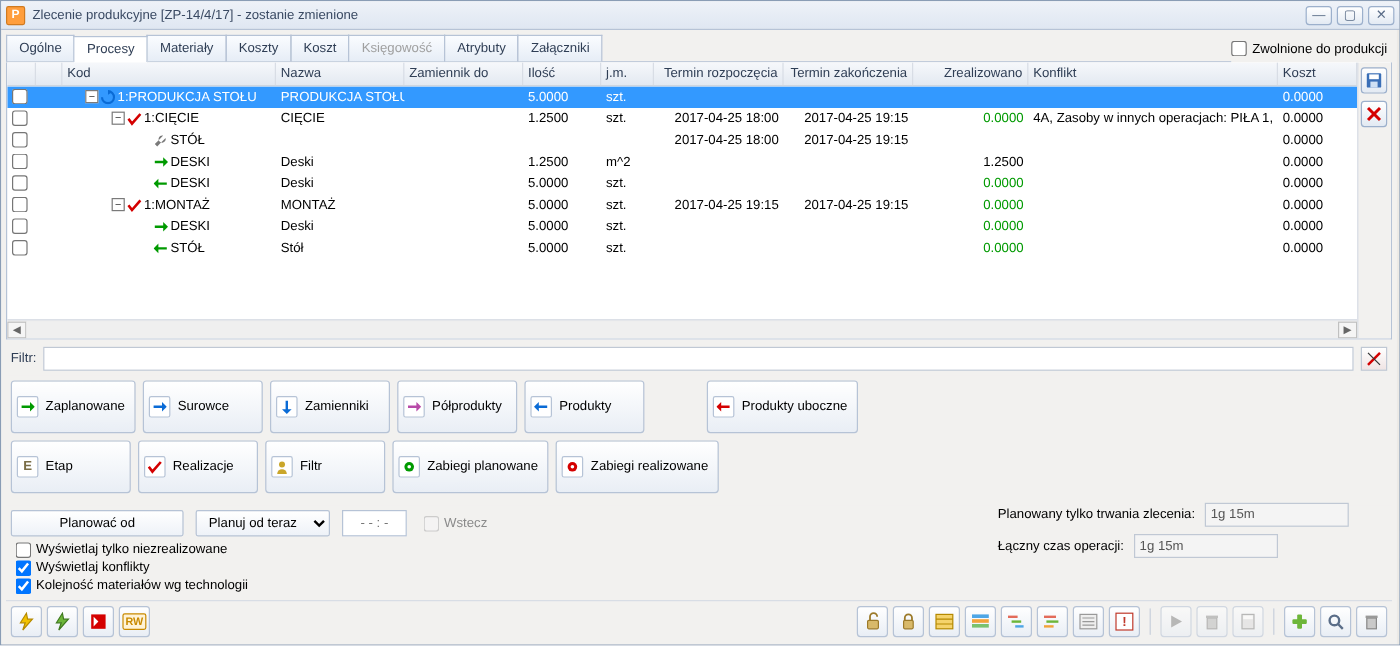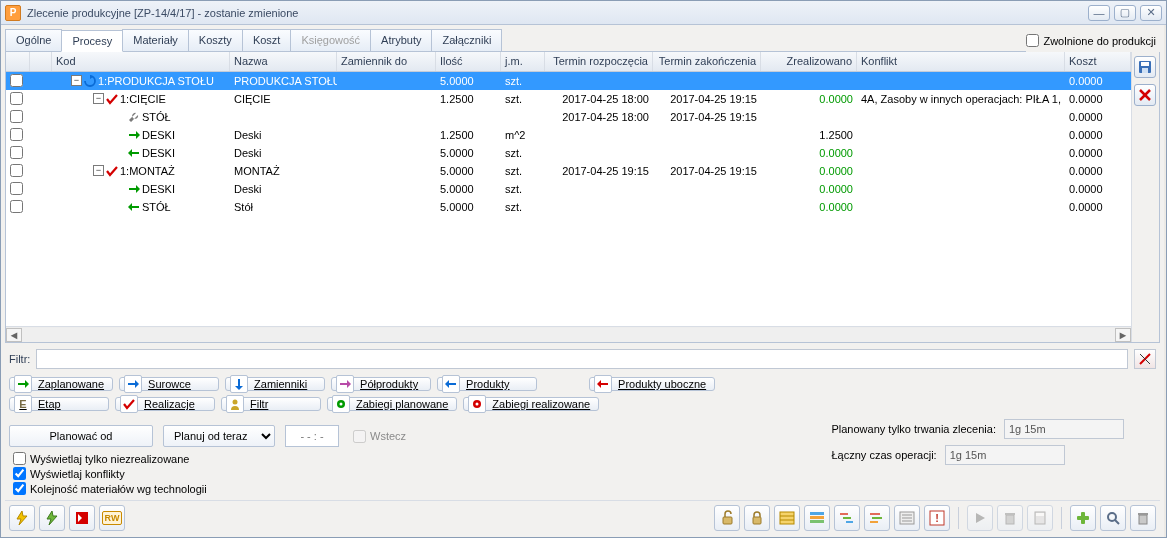--- a/index.html
+++ b/index.html
@@ -47,26 +47,26 @@
 .tree-icon { width: 14px; height: 14px; display: inline-flex; align-items: center; justify-content: center; flex-shrink: 0; }
 .scroll-strip { height: 16px; background: #ededed; border-top: 1px solid #d8dde5; position: relative; display: flex; align-items: center; }
 .scroll-strip .lar { width: 16px; height: 14px; border: 1px solid #c0c0c0; background: #f5f5f5; display: flex; align-items: center; justify-content: center; color: #666; }
 .scroll-strip .track { flex: 1; height: 14px; background: #efefef; }
 .filter-row { display: flex; align-items: center; gap: 6px; padding: 6px 4px 4px; background: #f2f1ef; }
 .filter-row label { color: #2f3e55; }
 .filter-row input { flex: 1; height: 20px; border: 1px solid #c0c8d4; padding: 0 4px; background: #fff; }
 .clear-filter { width: 22px; height: 20px; border: 1px solid #c0c8d4; background: linear-gradient(#fff,#f0e4e4); display: flex; align-items: center; justify-content: center; cursor: pointer; }
 .btn-grid-area { padding: 4px; background: #f2f1ef; }
 .btn-row { display: flex; gap: 6px; margin-bottom: 6px; }
-.tool-btn { display: flex; align-items: center; gap: 6px; height: 14px; border: 1px solid #b6c3d6; border-radius: 3px; background: linear-gradient(#fff,#e9eef5); padding: 0 8px 0 4px; cursor: pointer; min-width: 100px; text-decoration: underline; }
+.tool-btn { display: flex; align-items: center; gap: 6px; height: 44px; border: 1px solid #b6c3d6; border-radius: 3px; background: linear-gradient(#fff,#e9eef5); padding: 0 8px 0 4px; cursor: pointer; min-width: 100px; }
 .tool-btn .ico { width: 18px; height: 18px; display: flex; align-items: center; justify-content: center; border-radius: 2px; }
 .plan-row { display: flex; align-items: center; gap: 10px; padding: 4px; }
 .combo, .select { height: 22px; border: 1px solid #b6c3d6; background: linear-gradient(#fff,#eef2f8); padding: 0 6px; border-radius: 2px; }
 .time-spin { width: 54px; height: 22px; border: 1px solid #b6c3d6; background: #fff; display: flex; align-items: center; justify-content: center; color: #777; }
-.chk-line { display: flex; align-items: center; gap: 4px; padding: 1px 4px; }
+.chk-line { display: flex; align-items: flex-start; gap: 4px; padding: 1px 4px; }
 .chk-line.disabled { color: #8a8a8a; }
 .bottom-right-box { position: absolute; right: 40px; bottom: 72px; display: flex; flex-direction: column; gap: 6px; }
 .br-row { display: flex; align-items: center; gap: 8px; }
 .br-row input { width: 120px; height: 20px; border: 1px solid #c0c8d4; background: #f4f4f4; color: #555; padding: 0 4px; }
 .footer { display: flex; align-items: center; padding: 4px; gap: 4px; border-top: 1px solid #d8dde5; background: #f2f1ef; }
 .icon-btn { width: 26px; height: 26px; border: 1px solid #b6c3d6; border-radius: 3px; background: linear-gradient(#fff,#e9eef5); display: flex; align-items: center; justify-content: center; cursor: pointer; }
 .footer .spacer { flex: 1; }
 .right-outer { width: 30px; display: flex; flex-direction: column; align-items: center; justify-content: space-between; padding: 42px 2px 6px; background: #eceae6; }
 .right-outer-top, .right-outer-bottom { display: flex; flex-direction: column; gap: 6px; }
 svg { display: block; }

